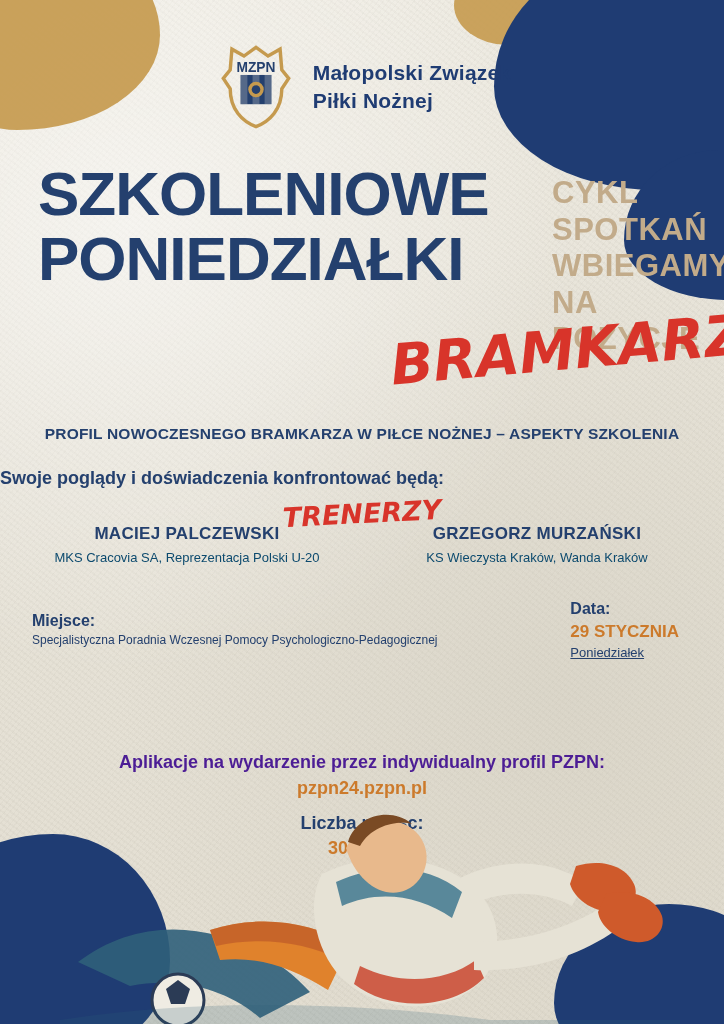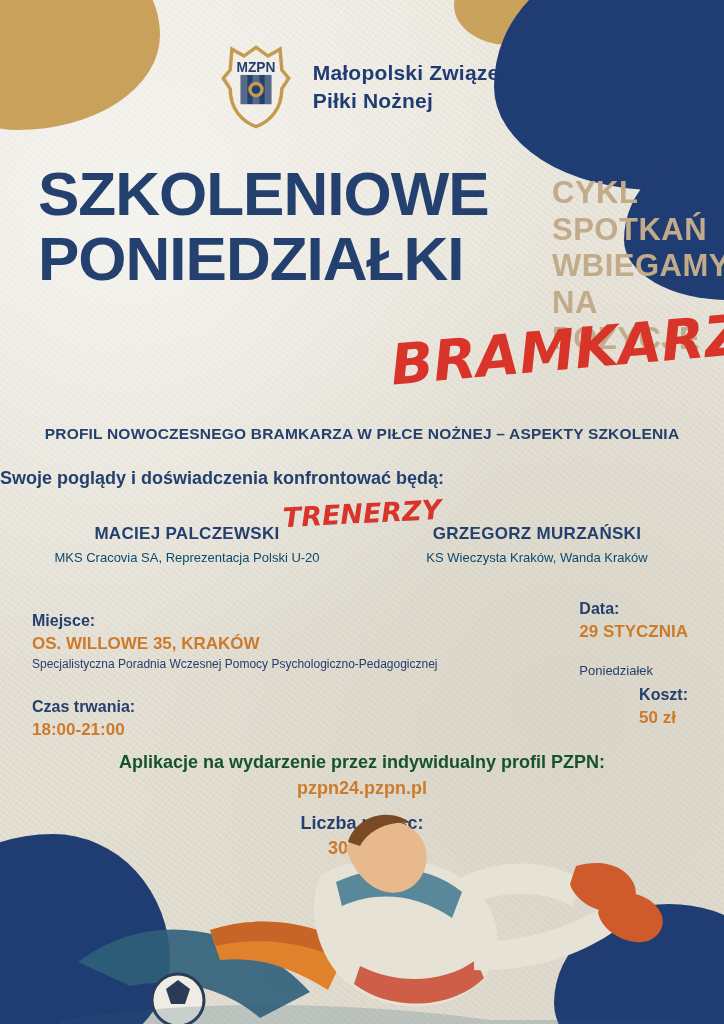--- a/index.html
+++ b/index.html
@@ -191,50 +191,51 @@
   
   .details {
     position: absolute;
     top: 600px; left: 32px; right: 32px;
   }
   .det-row {
     position: relative;
     min-height: 54px;
   }
   .det-left { position: absolute; left: 0; top: 12px; }
-  .det-right { position: absolute; right: 4px; top: 0; text-align: left; }
+  .det-right { position: absolute; right: 13px; top: 0; text-align: left; }
   .det-label {
     color: #24406e;
     font-weight: bold;
     font-size: 16px;
   }
   .det-value {
     color: #cc7a2b;
     font-weight: bold;
     font-size: 17px;
     margin-top: 4px;
   }
   .det-sub {
     color: #24406e;
     font-size: 12px;
     margin-top: 3px;
   }
   .det-sub-navy {
     color: #24406e;
     font-size: 13px;
-    margin-top: 21px;
+    margin-top: 3px;
+    text-decoration: underline;
   }
   
   .apply {
     position: absolute;
     top: 752px; left: 0; right: 0;
     text-align: center;
   }
   .apply-line {
-    color: #14532d;
+    color: #4c1d95;
     font-weight: bold;
     font-size: 18px;
     margin-bottom: 5px;
     text-align: center;
   }
   .apply-url {
     color: #cc7a2b;
     font-weight: bold;
     font-size: 18px;
     margin-bottom: 14px;
@@ -315,39 +316,28 @@
     <div class="speaker">
       <div class="speaker-name">GRZEGORZ MURZAŃSKI</div>
       <div class="speaker-club">KS Wieczysta Kraków, Wanda Kraków</div>
     </div>
   </div>
 
   <div class="details">
     <div class="det-row">
       <div class="det-left">
         <div class="det-label">Miejsce:</div>
-        <div class="det-value">OS. WILLOWE 35, KRAKÓW</div>
         <div class="det-sub">Specjalistyczna Poradnia Wczesnej Pomocy Psychologiczno-Pedagogicznej</div>
       </div>
       <div class="det-right">
         <div class="det-label">Data:</div>
         <div class="det-value">29 STYCZNIA</div>
         <div class="det-sub-navy">Poniedziałek</div>
       </div>
     </div>
-    <div class="det-row" style="margin-top:32px">
-      <div class="det-left">
-        <div class="det-label">Czas trwania:</div>
-        <div class="det-value">18:00-21:00</div>
-      </div>
-      <div class="det-right">
-        <div class="det-label">Koszt:</div>
-        <div class="det-value">50 zł</div>
-      </div>
-    </div>
   </div>
 
   <div class="apply">
     <div class="apply-line">Aplikacje na wydarzenie przez indywidualny profil PZPN:</div>
     <div class="apply-url">pzpn24.pzpn.pl</div>
     <div class="seats-label">Liczba miejsc:</div>
     <div class="seats-value">30 osób</div>
   </div>
 
   <div class="keeper">

